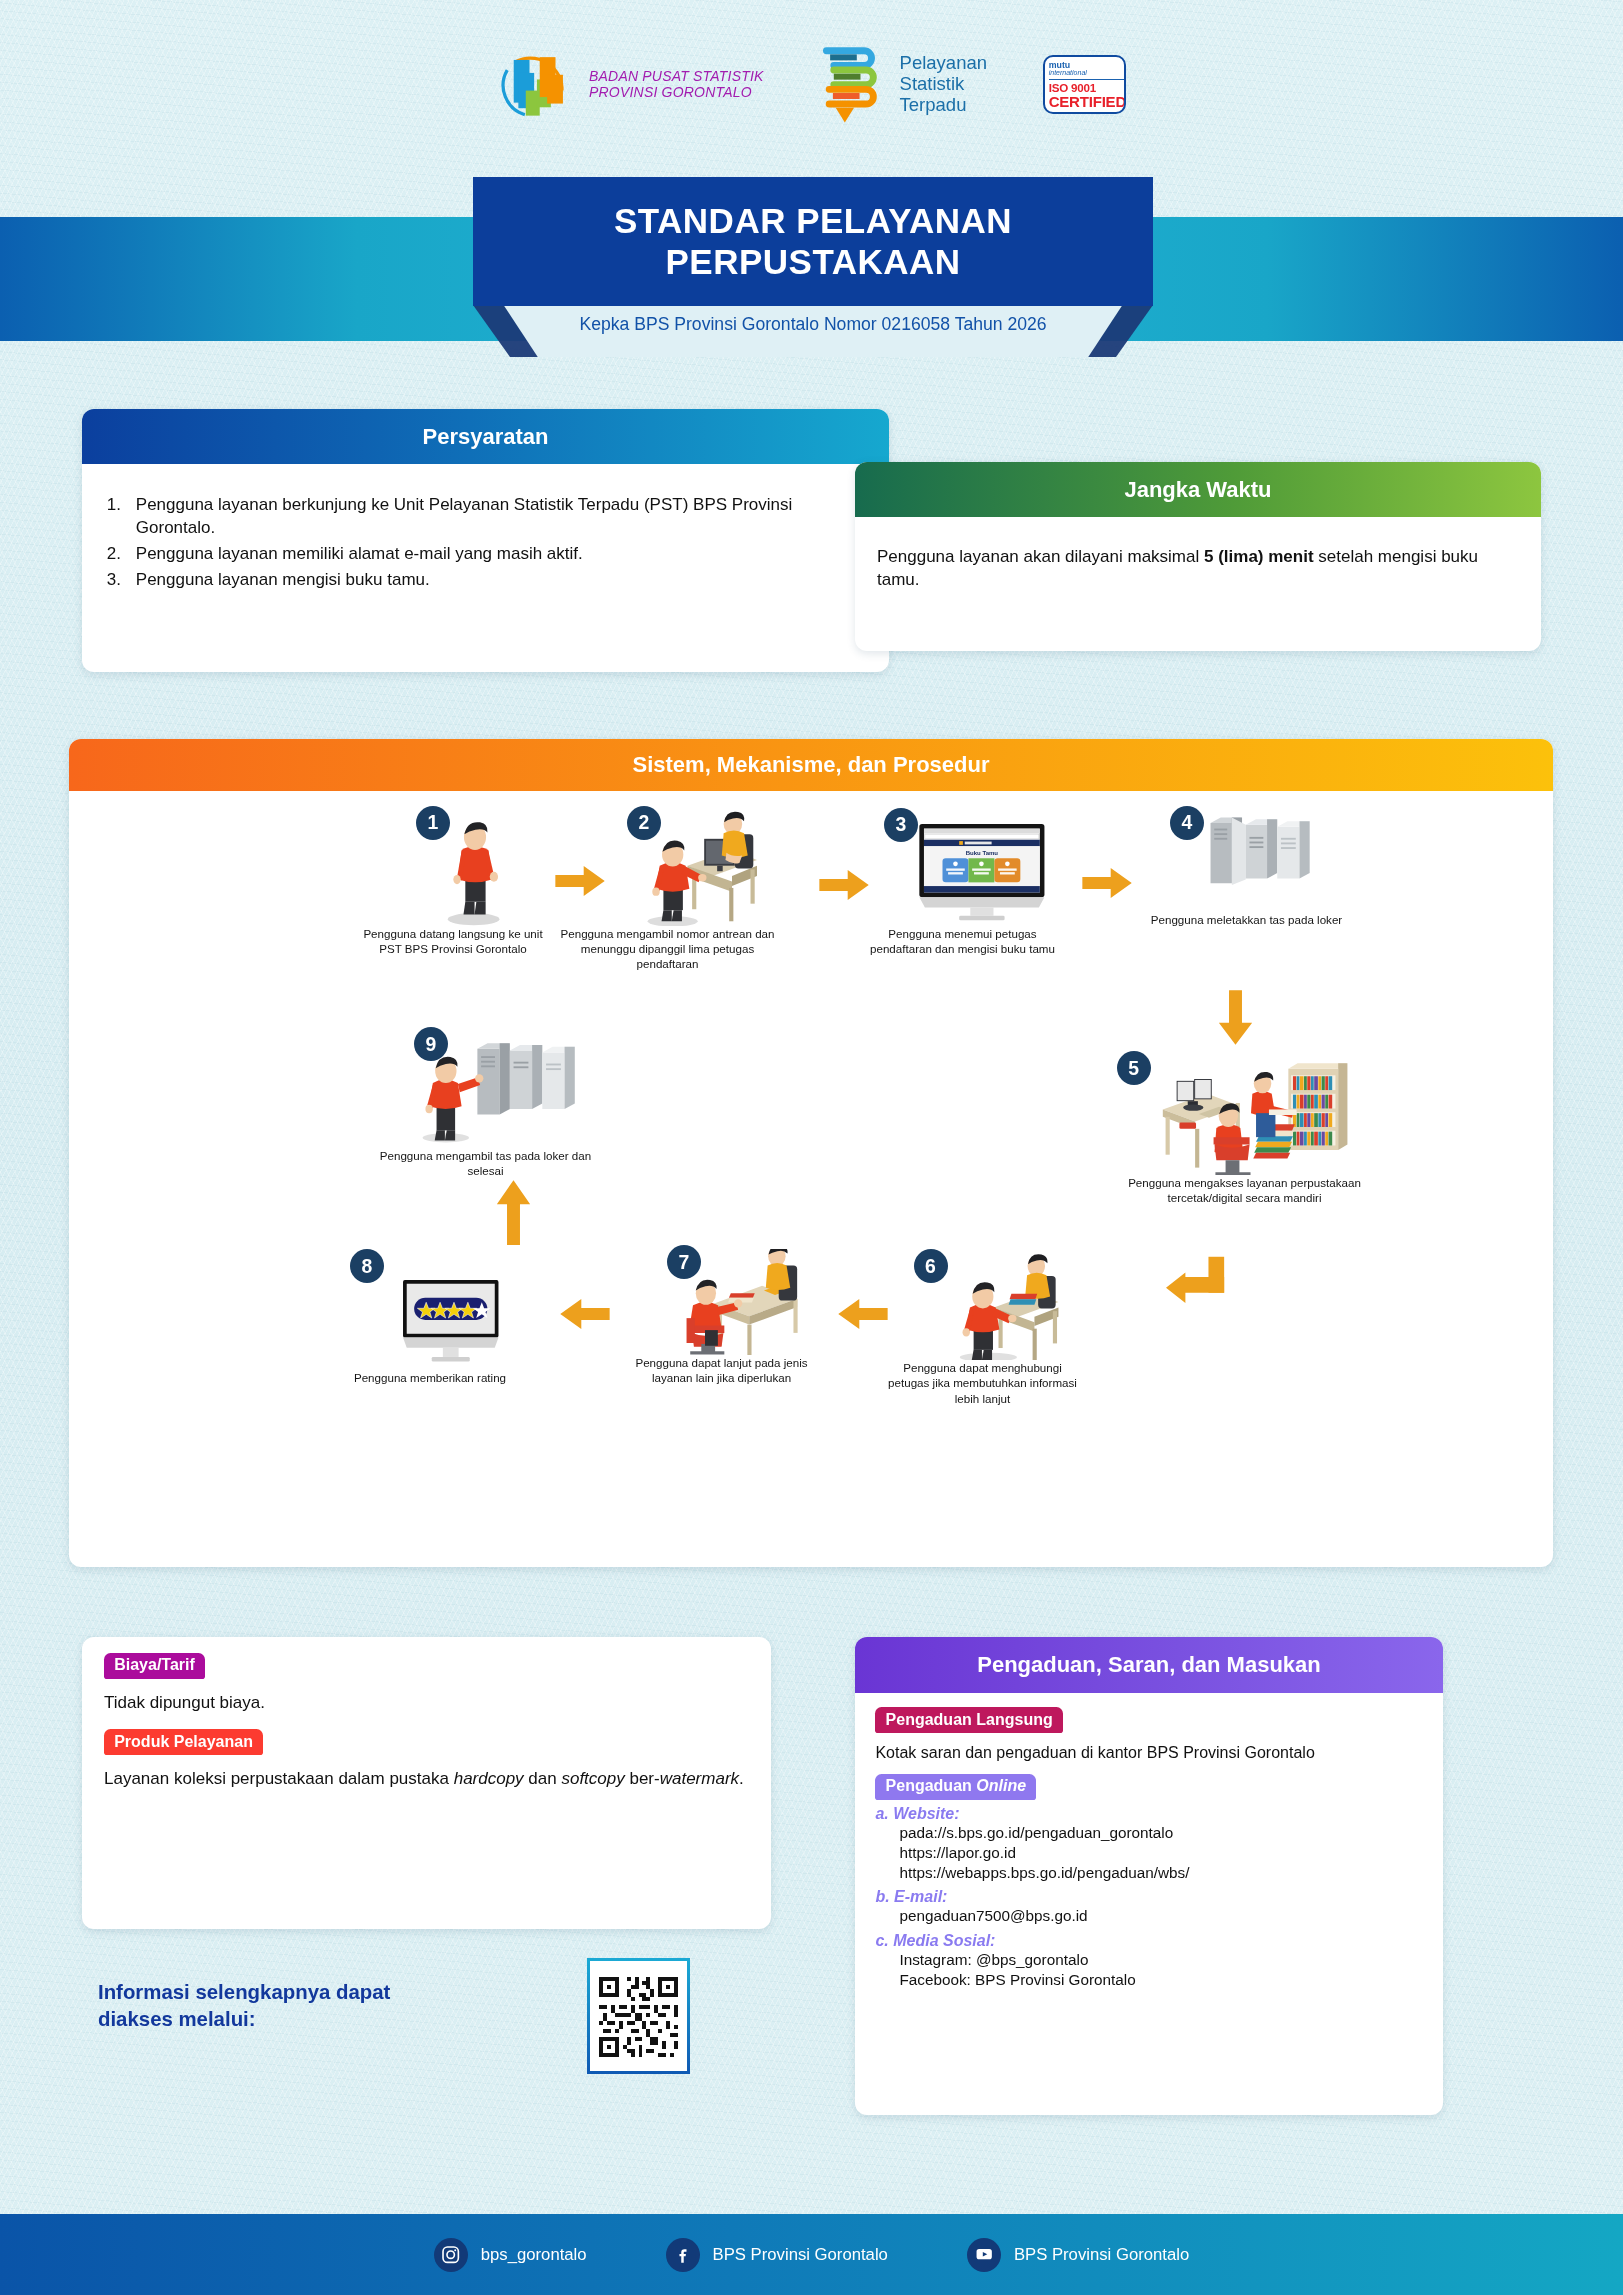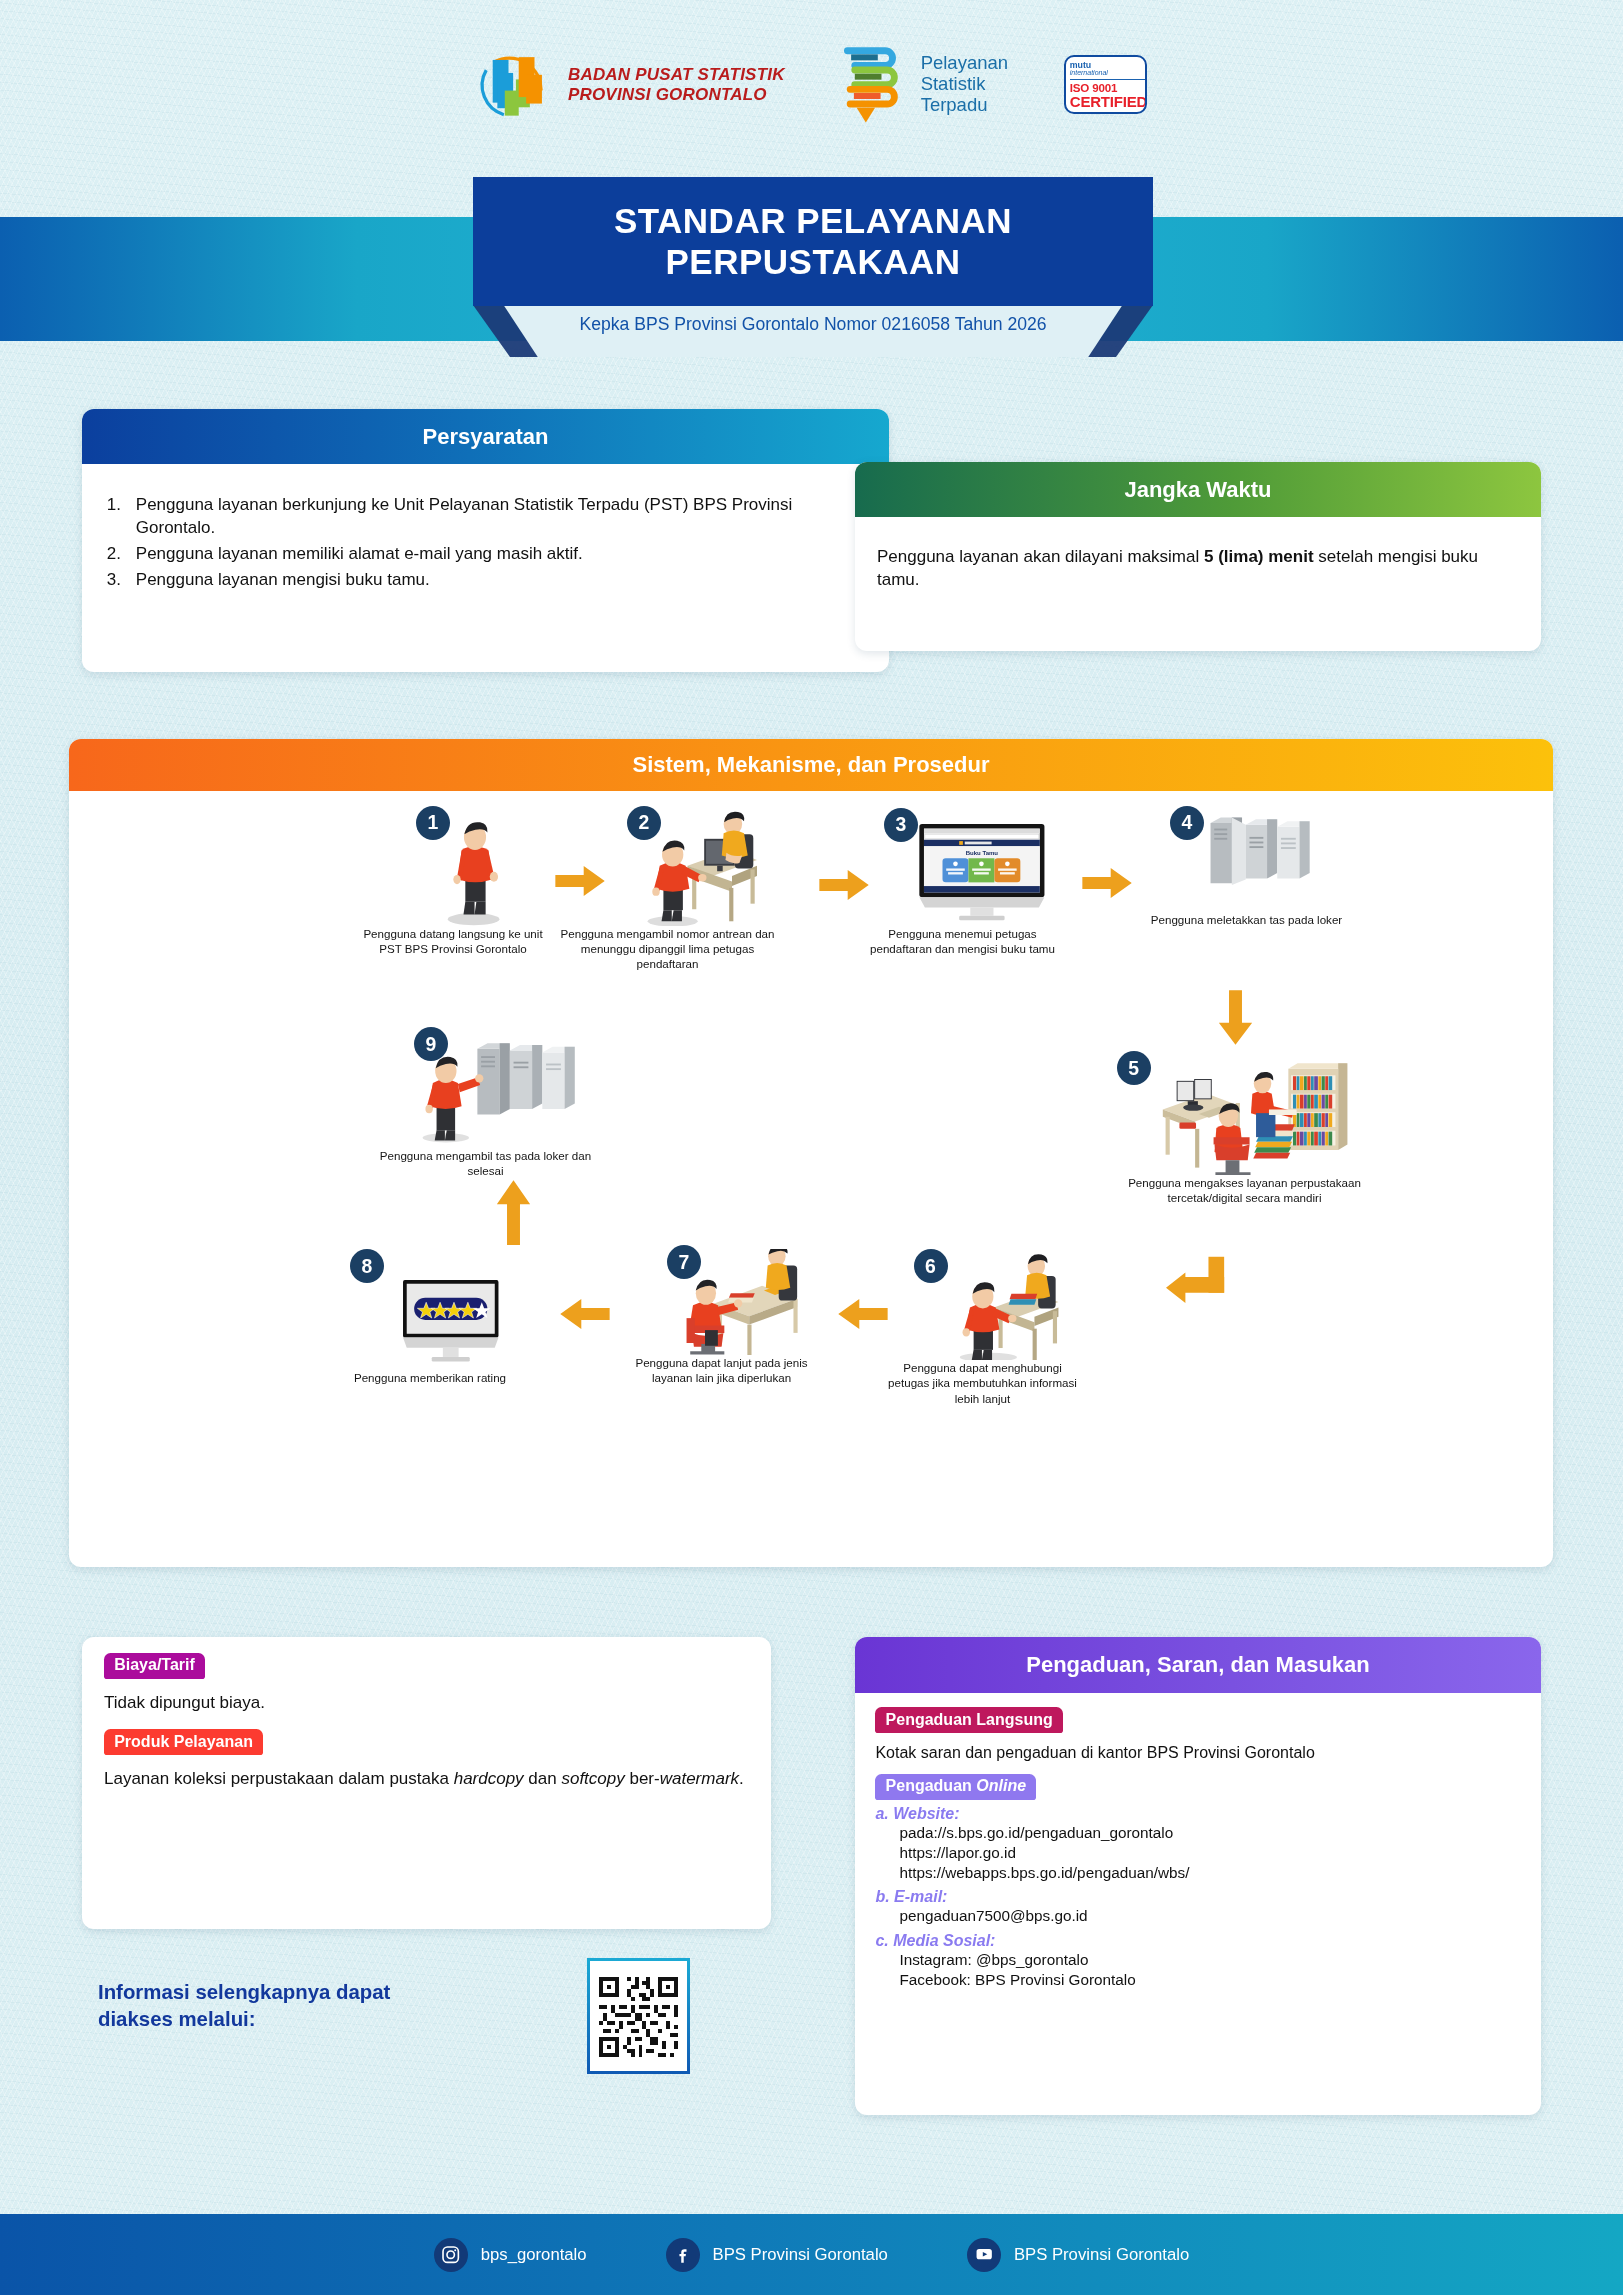--- a/index.html
+++ b/index.html
@@ -26,22 +26,22 @@
 
   
   .logo-row {
     position: absolute; top: 44px; left: 0; width: 100%;
     display: flex; justify-content: center; align-items: center; gap: 56px;
   }
   .bps-logo { display: flex; align-items: center; gap: 14px; }
   .bps-mark { width: 78px; height: 78px; position: relative; }
   .bps-text { line-height: 1.12; }
   .bps-text div {
-    font-size: 17px; font-weight: bold; font-style: italic;
-    color: #b91c1c; letter-spacing: 0.2px; white-space: nowrap;
+    font-size: 14px; font-weight: normal; font-style: italic;
+    color: #a21caf; letter-spacing: 0.2px; white-space: nowrap;
   }
 
   .pst-logo { display: flex; align-items: center; gap: 11px; }
   .pst-mark { width: 69px; height: 81px; position: relative; }
   .pst-text { line-height: 1.12; }
   .pst-text div {
     font-size: 18.5px; color: #1b6fa8; font-weight: 500; white-space: nowrap;
   }
 
   .iso-badge {
@@ -146,21 +146,21 @@
   .pill {
     display: inline-block; color: #ffffff; font-size: 16px; font-weight: bold;
     padding: 3.7px 10.2px 4.6px; border-radius: 6.5px 6.5px 2.8px 2.8px; line-height: 1.1;
   }
   .pill-magenta { background: #ab0c9c; }
   .pill-red { background: #fc3b30; }
   .body-txt { font-size: 17px; color: #111111; line-height: 1.4; margin: 12px 0 15px; }
   .body-txt i { font-style: italic; }
 
   
-  #pengaduan { left: 855px; top: 1637px; width: 686px; height: 478px; }
+  #pengaduan { left: 855px; top: 1637px; width: 588px; height: 478px; }
   #pengaduan .card-head {
     height: 56px; font-size: 22px;
     background: linear-gradient(90deg, #6a35d4 0%, #7a51e0 55%, #8a66ec 100%);
   }
   .pill-purple-dark { background: #be185d; }
   .pill-purple-light { background: #8f78ef; }
   .pg-text { font-size: 16px; color: #111111; line-height: 1.34; margin: 9.3px 0 10.2px; }
   .sub-head { font-size: 16px; font-weight: bold; font-style: italic; color: #8a7bf0; margin-top: 5.6px; }
   .sub-list { font-size: 15.3px; color: #111111; line-height: 1.30; margin-left: 24px; }
 

